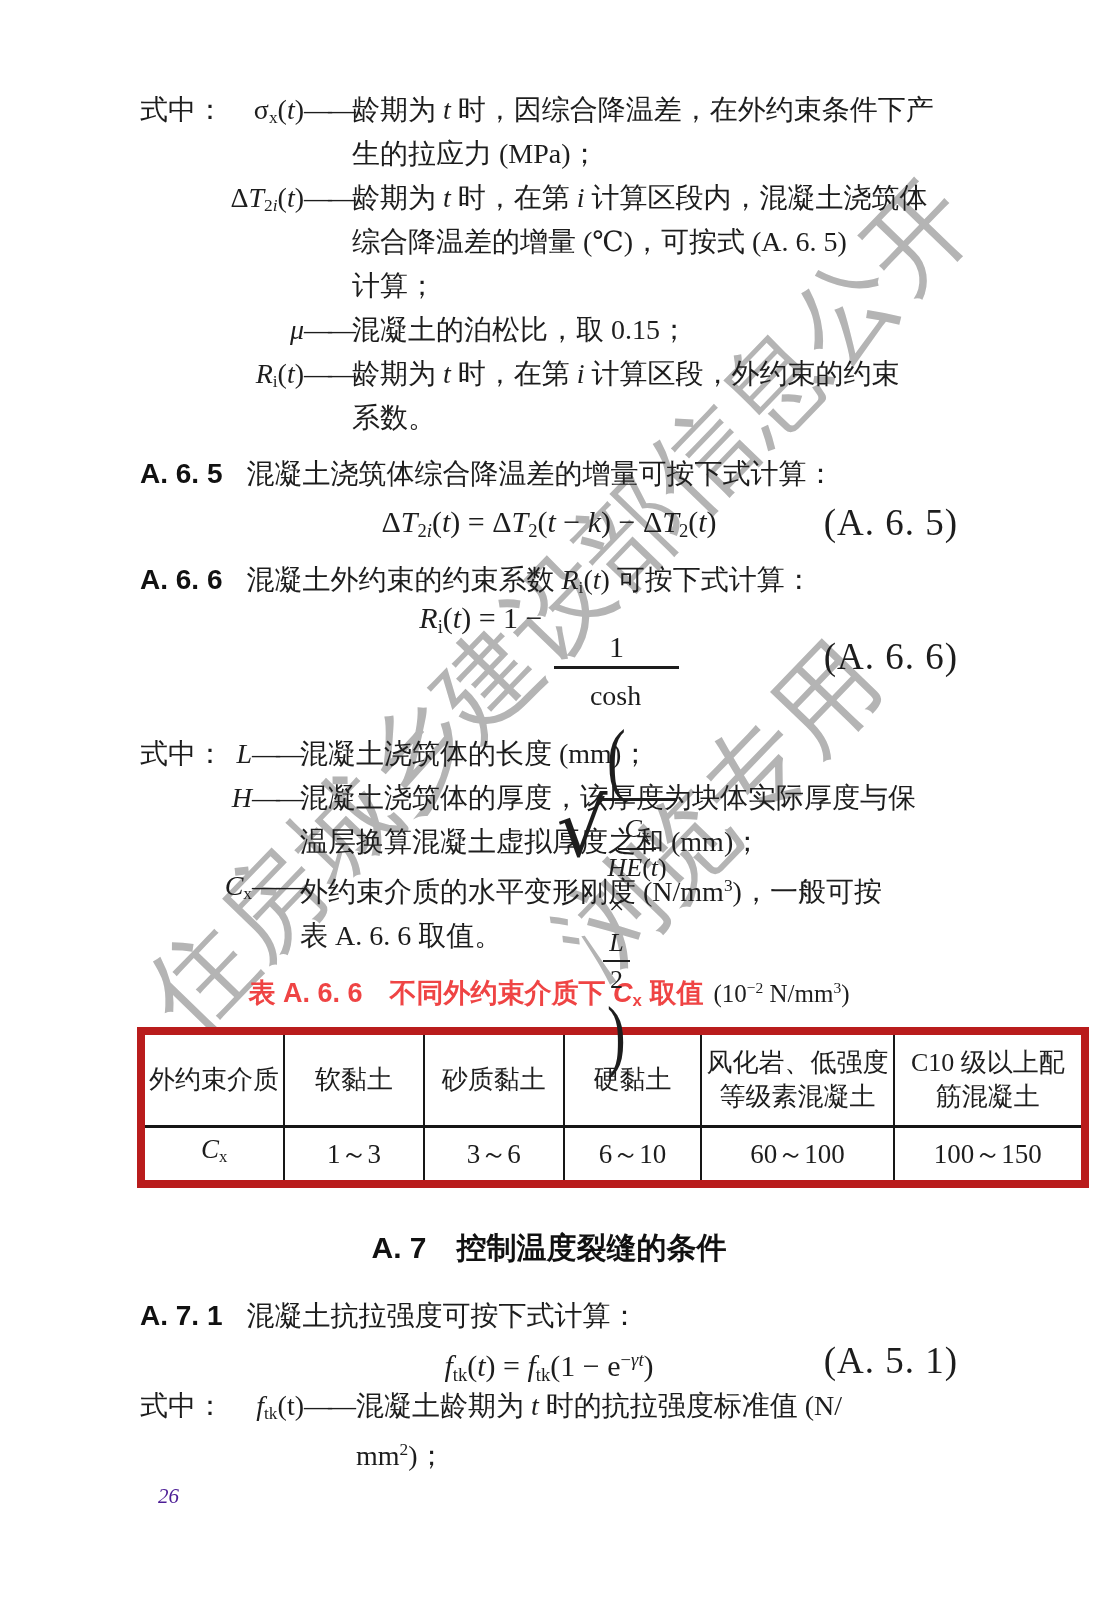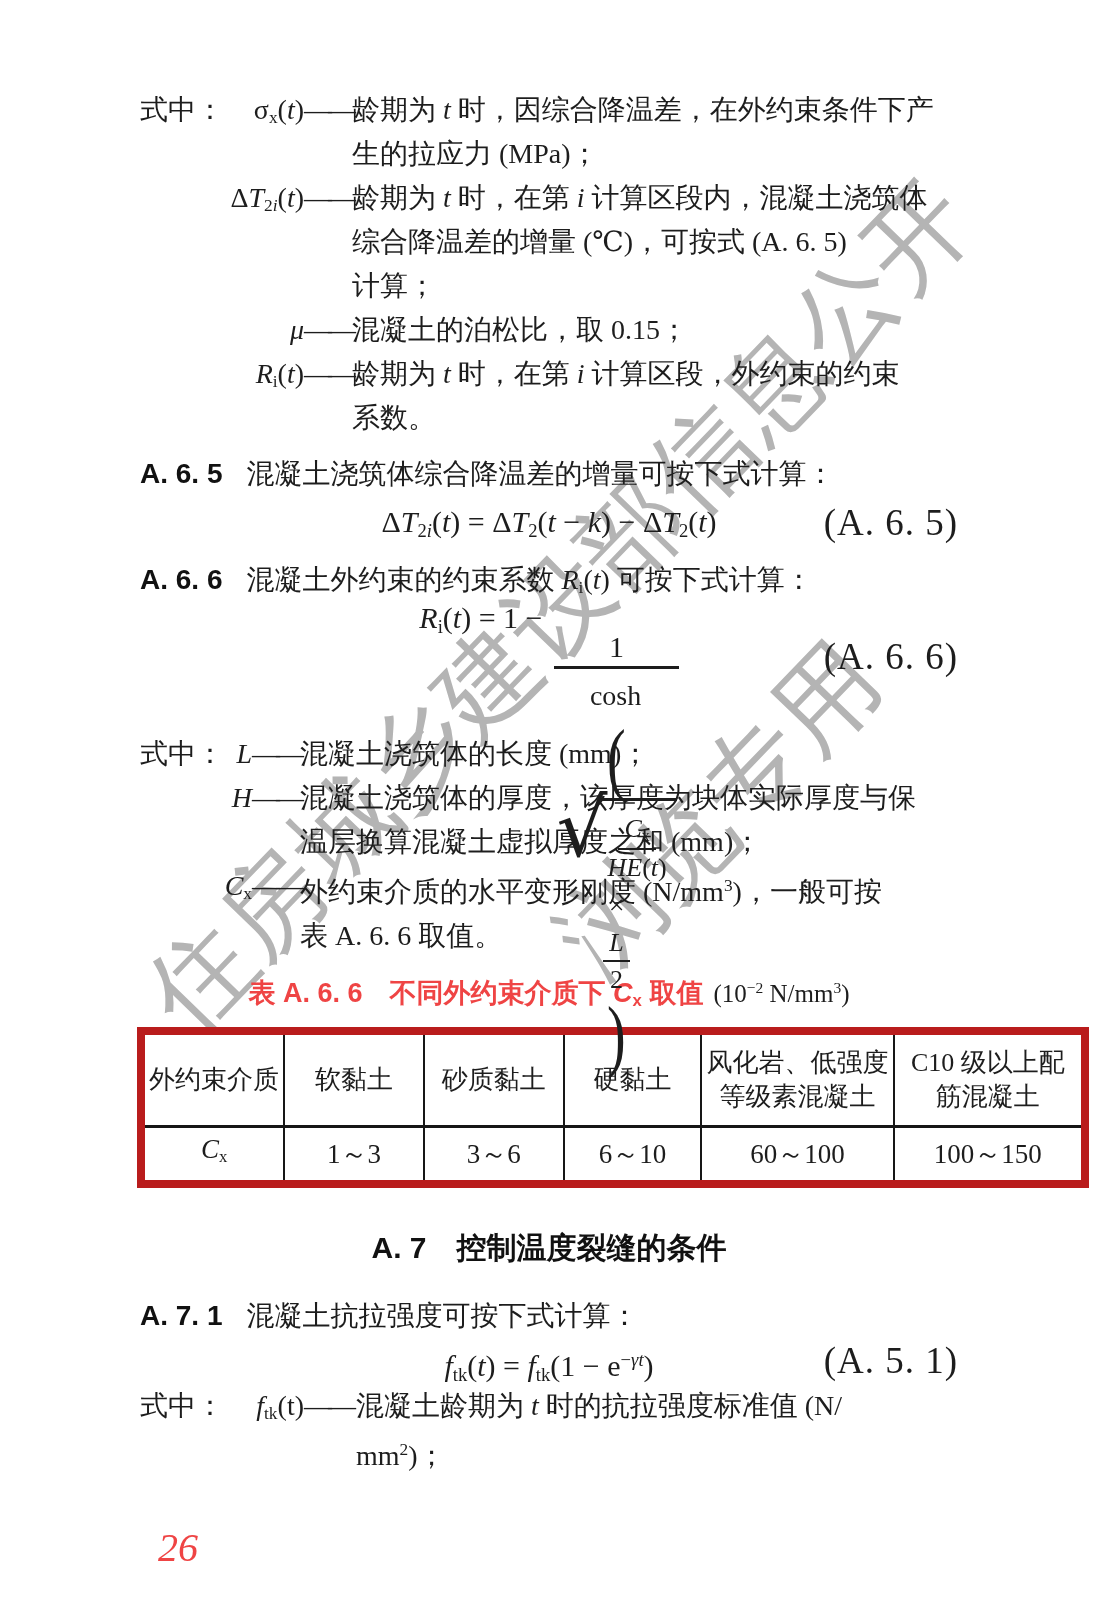--- a/index.html
+++ b/index.html
@@ -91,22 +91,22 @@
   
   .section-head {
     margin-top:38px; text-align:center;
     font-family:"Liberation Sans","DejaVu Sans",sans-serif;
     font-weight:bold; font-size:30px; color:#111;
   }
   .section-head .sh-no { margin-right:30px; }
   .clause.a71 { margin-top:24px; }
 
   .pageno {
-    position:absolute; z-index:1; left:158px; top:1524px;
-    font-size:40px; font-style:italic; color:#ef4444;
+    position:absolute; z-index:1; left:158px; top:1484px;
+    font-size:21px; font-style:italic; color:#4c1d95;
   }
 </style>
 </head>
 <body>
 
 <div class="page">
 
   <div class="watermark wm1">住房城乡建设部信息公开</div>
   <div class="watermark wm2">浏览专用</div>
 

